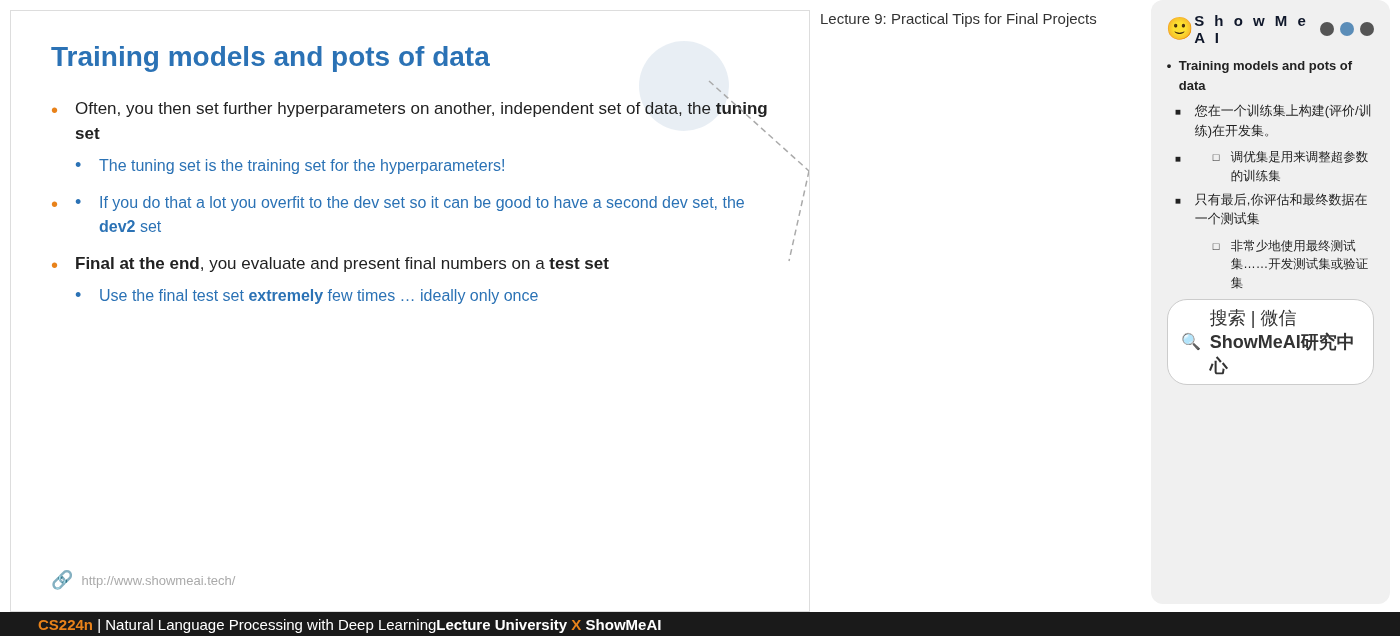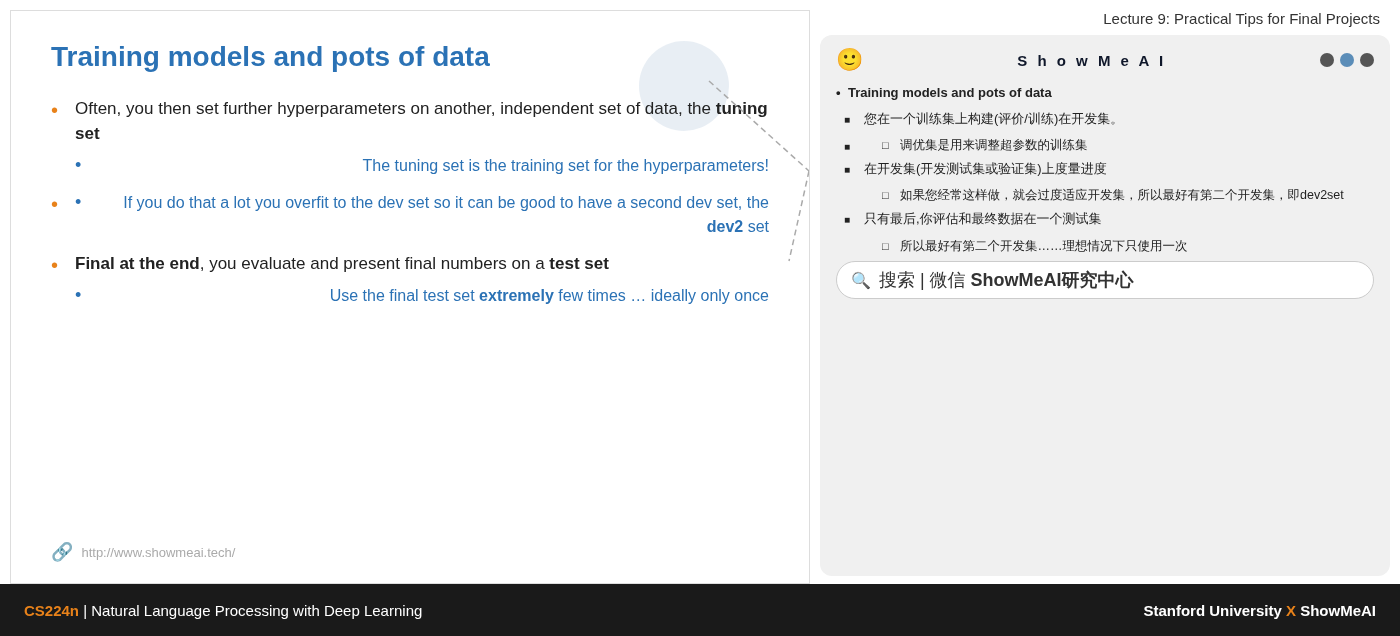--- a/index.html
+++ b/index.html
@@ -67,21 +67,20 @@
       top: 0;
       color: #E8821A;
       font-size: 20px;
       line-height: 1.3;
     }
 
     .sub-bullet-list {
       list-style: none;
       padding: 0;
       margin-top: 8px;
-      text-align: right;
     }
 
     .sub-bullet-list > li {
       position: relative;
       padding-left: 24px;
       margin-bottom: 6px;
       font-size: 16px;
       line-height: 1.45;
       color: #2B72B5;
     }
@@ -126,22 +125,23 @@
       position: absolute;
       right: 0;
       top: 60px;
       pointer-events: none;
     }
 
     
     .right-panel {
       flex: 1;
       display: flex;
-      flex-direction: column;
+      flex-direction: row;
       padding: 0 10px 0 0;
+      gap: 44px;
     }
 
     .lecture-title {
       text-align: right;
       font-size: 15px;
       color: #333;
       padding: 10px 10px 8px 0;
       font-weight: 400;
     }
 
@@ -273,23 +273,22 @@
     .search-text strong {
       font-weight: 700;
     }
 
     
     .bottom-bar {
       background: #1a1a1a;
       color: #fff;
       display: flex;
       align-items: center;
-      justify-content: space-between;
-      padding: 0 24px;
-      height: 52px;
+      padding: 0 38px;
+      height: 24px;
       flex-shrink: 0;
     }
 
     .bottom-left {
       font-size: 15px;
     }
 
     .bottom-left .cs {
       color: #E8821A;
       font-weight: 700;
@@ -387,31 +386,25 @@
             <li class="sq">
               <span>您在一个训练集上构建(评价/训练)在开发集。</span>
             </li>
 
             <li class="sq">
               <ul class="note-sub-sub-list">
                 <li>调优集是用来调整超参数的训练集</li>
               </ul>
             </li>
 
-            <li class="sq">
-              <span>在开发集(开发测试集或验证集)上度量进度</span>
-              <ul class="note-sub-sub-list">
-                <li>如果您经常这样做，就会过度适应开发集，所以最好有第二个开发集，即dev2set</li>
-              </ul>
-            </li>
 
             <li class="sq">
               <span>只有最后,你评估和最终数据在一个测试集</span>
               <ul class="note-sub-sub-list">
-                <li>所以最好有第二个开发集……理想情况下只使用一次</li>
+                <li>非常少地使用最终测试集……开发测试集或验证集</li>
               </ul>
             </li>
 
           </ul>
         </div>
 
         <div class="search-bar">
           <span class="search-icon">🔍</span>
           <span class="search-text">搜索 | 微信 <strong>ShowMeAI研究中心</strong></span>
         </div>
@@ -420,17 +413,17 @@
 
     </div>
 
   </div>
 
   <div class="bottom-bar">
     <div class="bottom-left">
       <span class="cs">CS224n</span><span> | Natural Language Processing with Deep Learning</span>
     </div>
     <div class="bottom-right">
-      <span class="stanford">Stanford University</span><span class="x-mark"> X </span><span class="showmeai">ShowMeAI</span>
+      <span class="stanford">Lecture University</span><span class="x-mark"> X </span><span class="showmeai">ShowMeAI</span>
     </div>
   </div>
 
 </div>
 
 </body></html>

